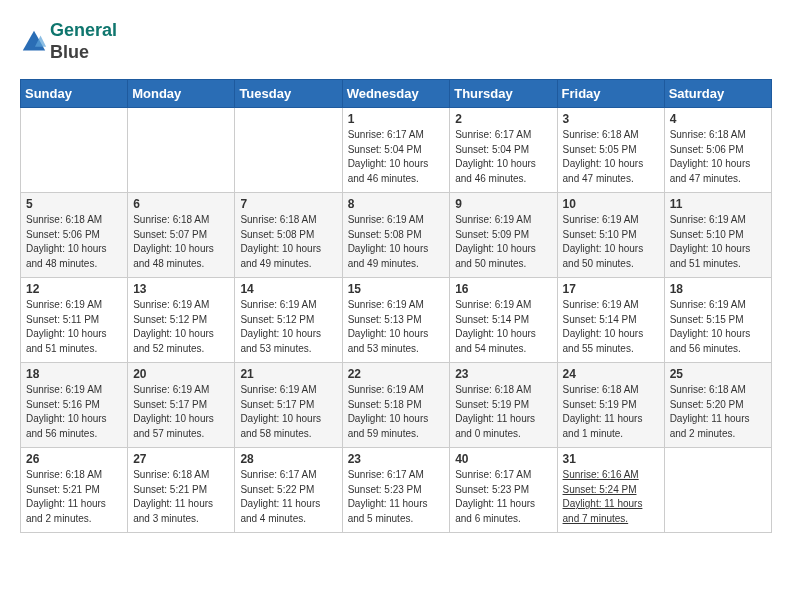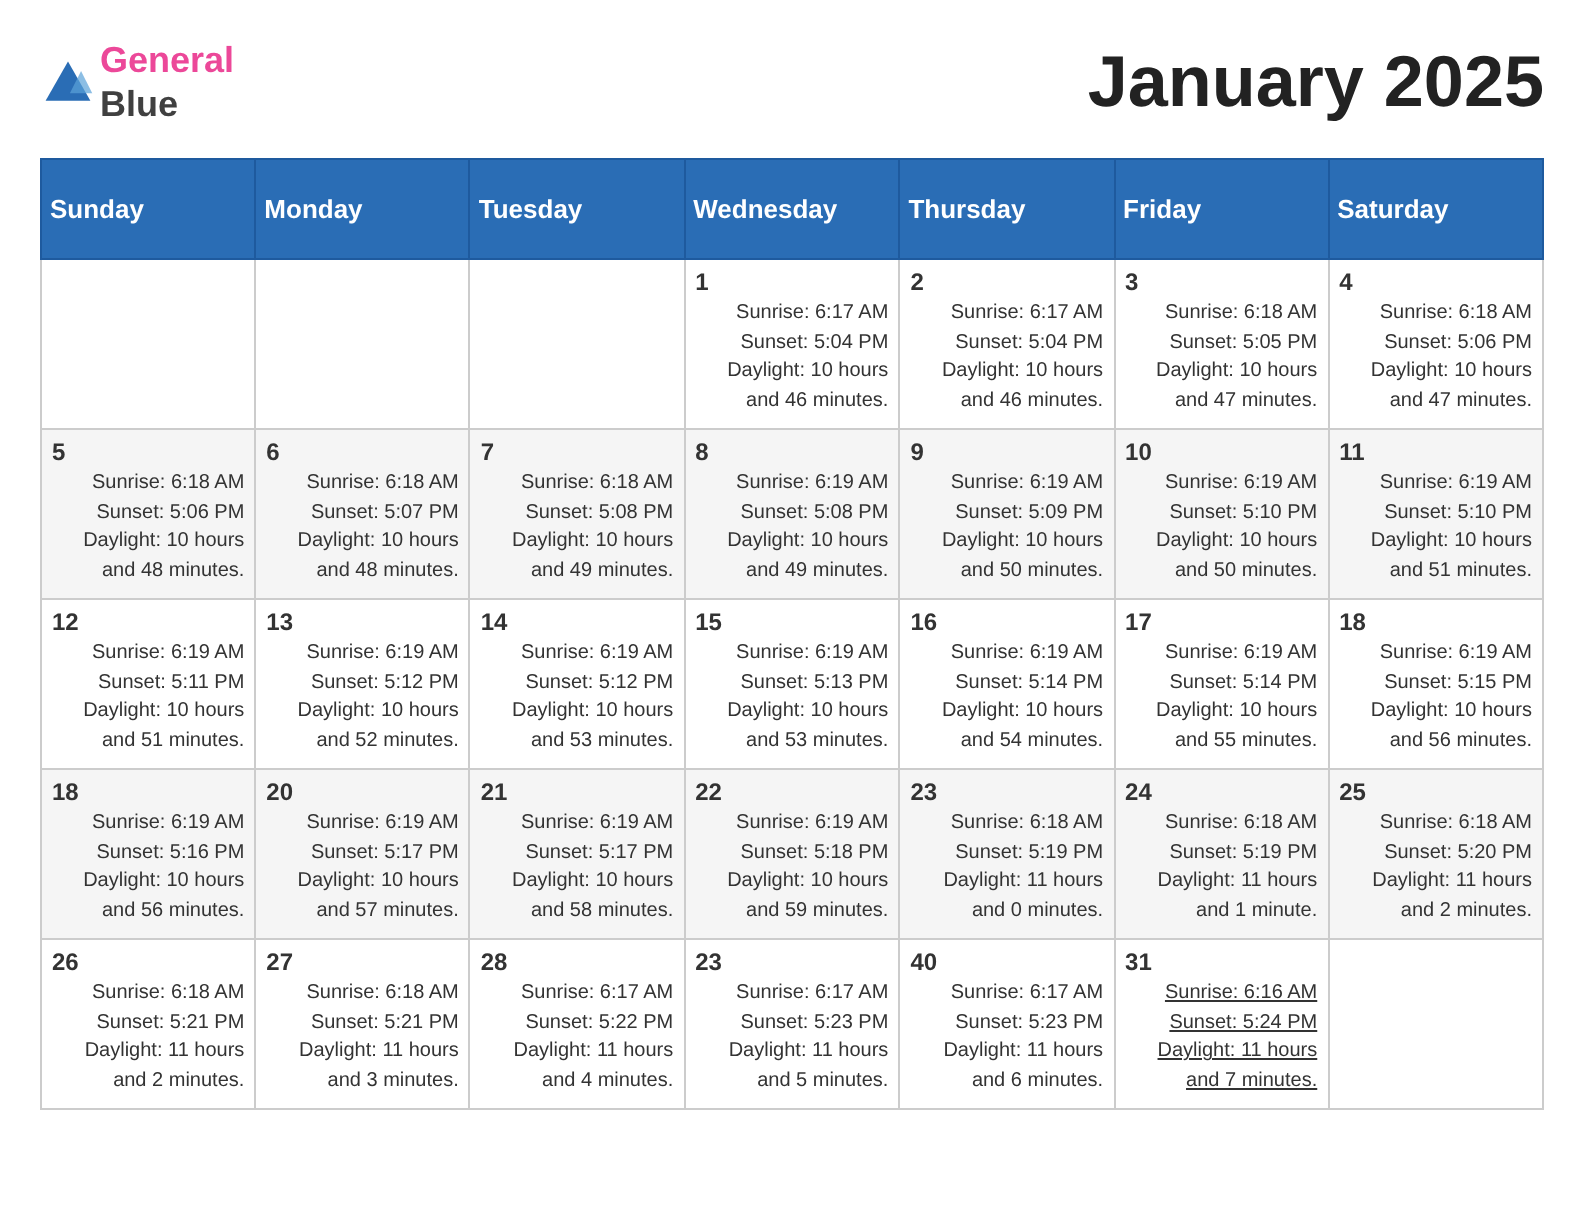--- a/index.html
+++ b/index.html
@@ -19,21 +19,21 @@
     .logo {
       display: flex;
       align-items: center;
     }
     .logo-text {
       font-size: 18px;
       font-weight: bold;
       line-height: 1.2;
     }
     .logo-text .general {
-      color: #ec4899;
+      color: #0f766e;
     }
     .logo-text .blue {
       color: #404040;
     }
     .logo-icon {
       width: 28px;
       height: 28px;
       margin-right: 2px;
     }
     .title-block {
@@ -51,21 +51,21 @@
     .calendar {
       width: 100%;
       border-collapse: collapse;
       border: 1px solid #ccc;
     }
     .calendar th {
       background-color: #2a6db5;
       color: #fff;
       font-size: 13px;
       font-weight: bold;
-      padding: 17px 4px;
+      padding: 6px 4px;
       text-align: left;
       border: 1px solid #1e5a9e;
     }
     .calendar td {
       vertical-align: top;
       padding: 4px 5px;
       border: 1px solid #ccc;
       font-size: 10.5px;
       color: #333;
       height: 85px;
@@ -78,42 +78,40 @@
     .day-number {
       font-weight: bold;
       font-size: 12px;
       margin-bottom: 2px;
       display: block;
     }
     .day-detail {
       font-size: 10px;
       line-height: 1.45;
       color: #333;
-      text-align: right;
     }
     .empty-cell {
       background: #fff !important;
     }
   </style>
 </head>
 <body>
 
 <div class="header">
   <div class="logo">
     <svg class="logo-icon" viewBox="0 0 30 30">
       <polygon points="15,3 27,24 3,24" fill="#2a6db5"></polygon>
       <polygon points="22,8 28,20 16,20" fill="#5ba3d9" opacity="0.7"></polygon>
     </svg>
     <div class="logo-text">
       <span class="general">General</span><br>
       <span class="blue">Blue</span>
     </div>
   </div>
   <div class="title-block">
-    <div class="calendar-title">January 2025</div>
   </div>
 </div>
 
 <table class="calendar">
   <thead>
     <tr>
       <th>Sunday</th>
       <th>Monday</th>
       <th>Tuesday</th>
       <th>Wednesday</th>

